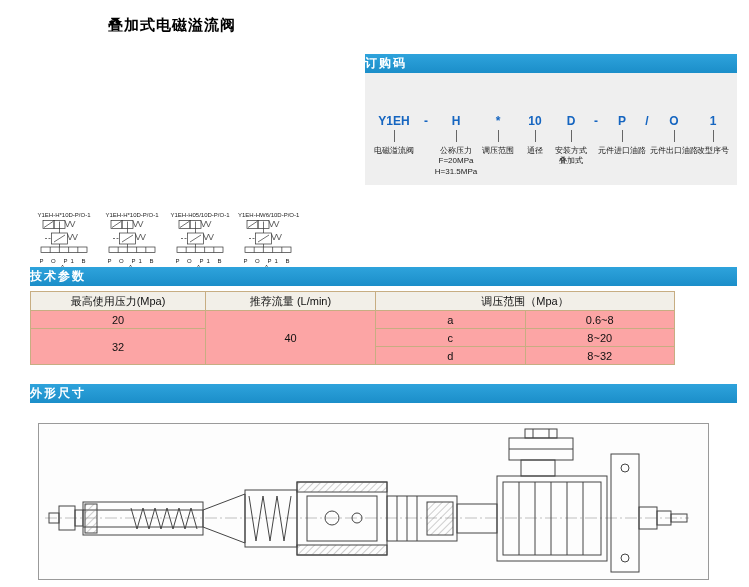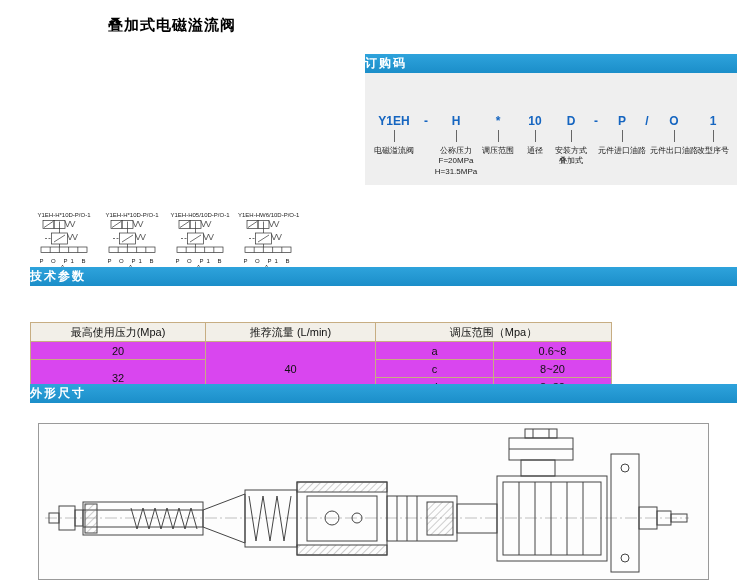--- a/index.html
+++ b/index.html
@@ -26,21 +26,21 @@
   .oc-sub { font-size:8px; line-height:1.3; color:#222; white-space:nowrap; text-align:center; margin:0 -20px; }
   
   .sym-row { display:flex; gap:8px; }
   .sym { width:60px; text-align:center; }
   .sym-caption { font-size:6px; white-space:nowrap; color:#222; margin-bottom:1px; }
   .sym-ports { font-size:6px; letter-spacing:3px; color:#222; margin-top:1px; }
   
   table.params { border-collapse:collapse; table-layout:fixed; }
   table.params th, table.params td {
     border:1px solid #c7ad82; font-size:11px; text-align:center;
-    height:18px; font-weight:normal; color:#111; background:#d946ef;
+    height:18px; font-weight:normal; color:#111; background:#fca5a5;
   }
   table.params th { background:#f2efe8; height:19px; }
   
   .drawing-box { border:1px solid #9a9a9a; background:#fdfdfd; }
 </style>
 </head>
 <body>
 
 <div class="abs page-title" style="left:108px;top:16px;">叠加式电磁溢流阀</div>
 
@@ -215,21 +215,21 @@
           <line x1="41.8" y1="28" x2="41.8" y2="33.5"></line>
       </g>
     </svg>
     <div class="sym-ports">P O P1 B A</div>
   </div>
 
 </div>
 
 <div class="abs bluebar" style="left:30px;top:267px;width:707px;">技术参数</div>
 
-<table class="abs params" style="left:30px;top:291px;width:582px;margin-top:31px;">
+<table class="abs params" style="left:30px;top:291px;width:645px;">
   <tbody>
       <tr>
     <th style="width:175px">最高使用压力(Mpa)</th>
     <th style="width:170px">推荐流量 (L/min)</th>
     <th colspan="2">调压范围（Mpa）</th>
   </tr>
   <tr>
     <td>20</td>
     <td rowspan="3">40</td>
     <td style="width:181px">a</td>

